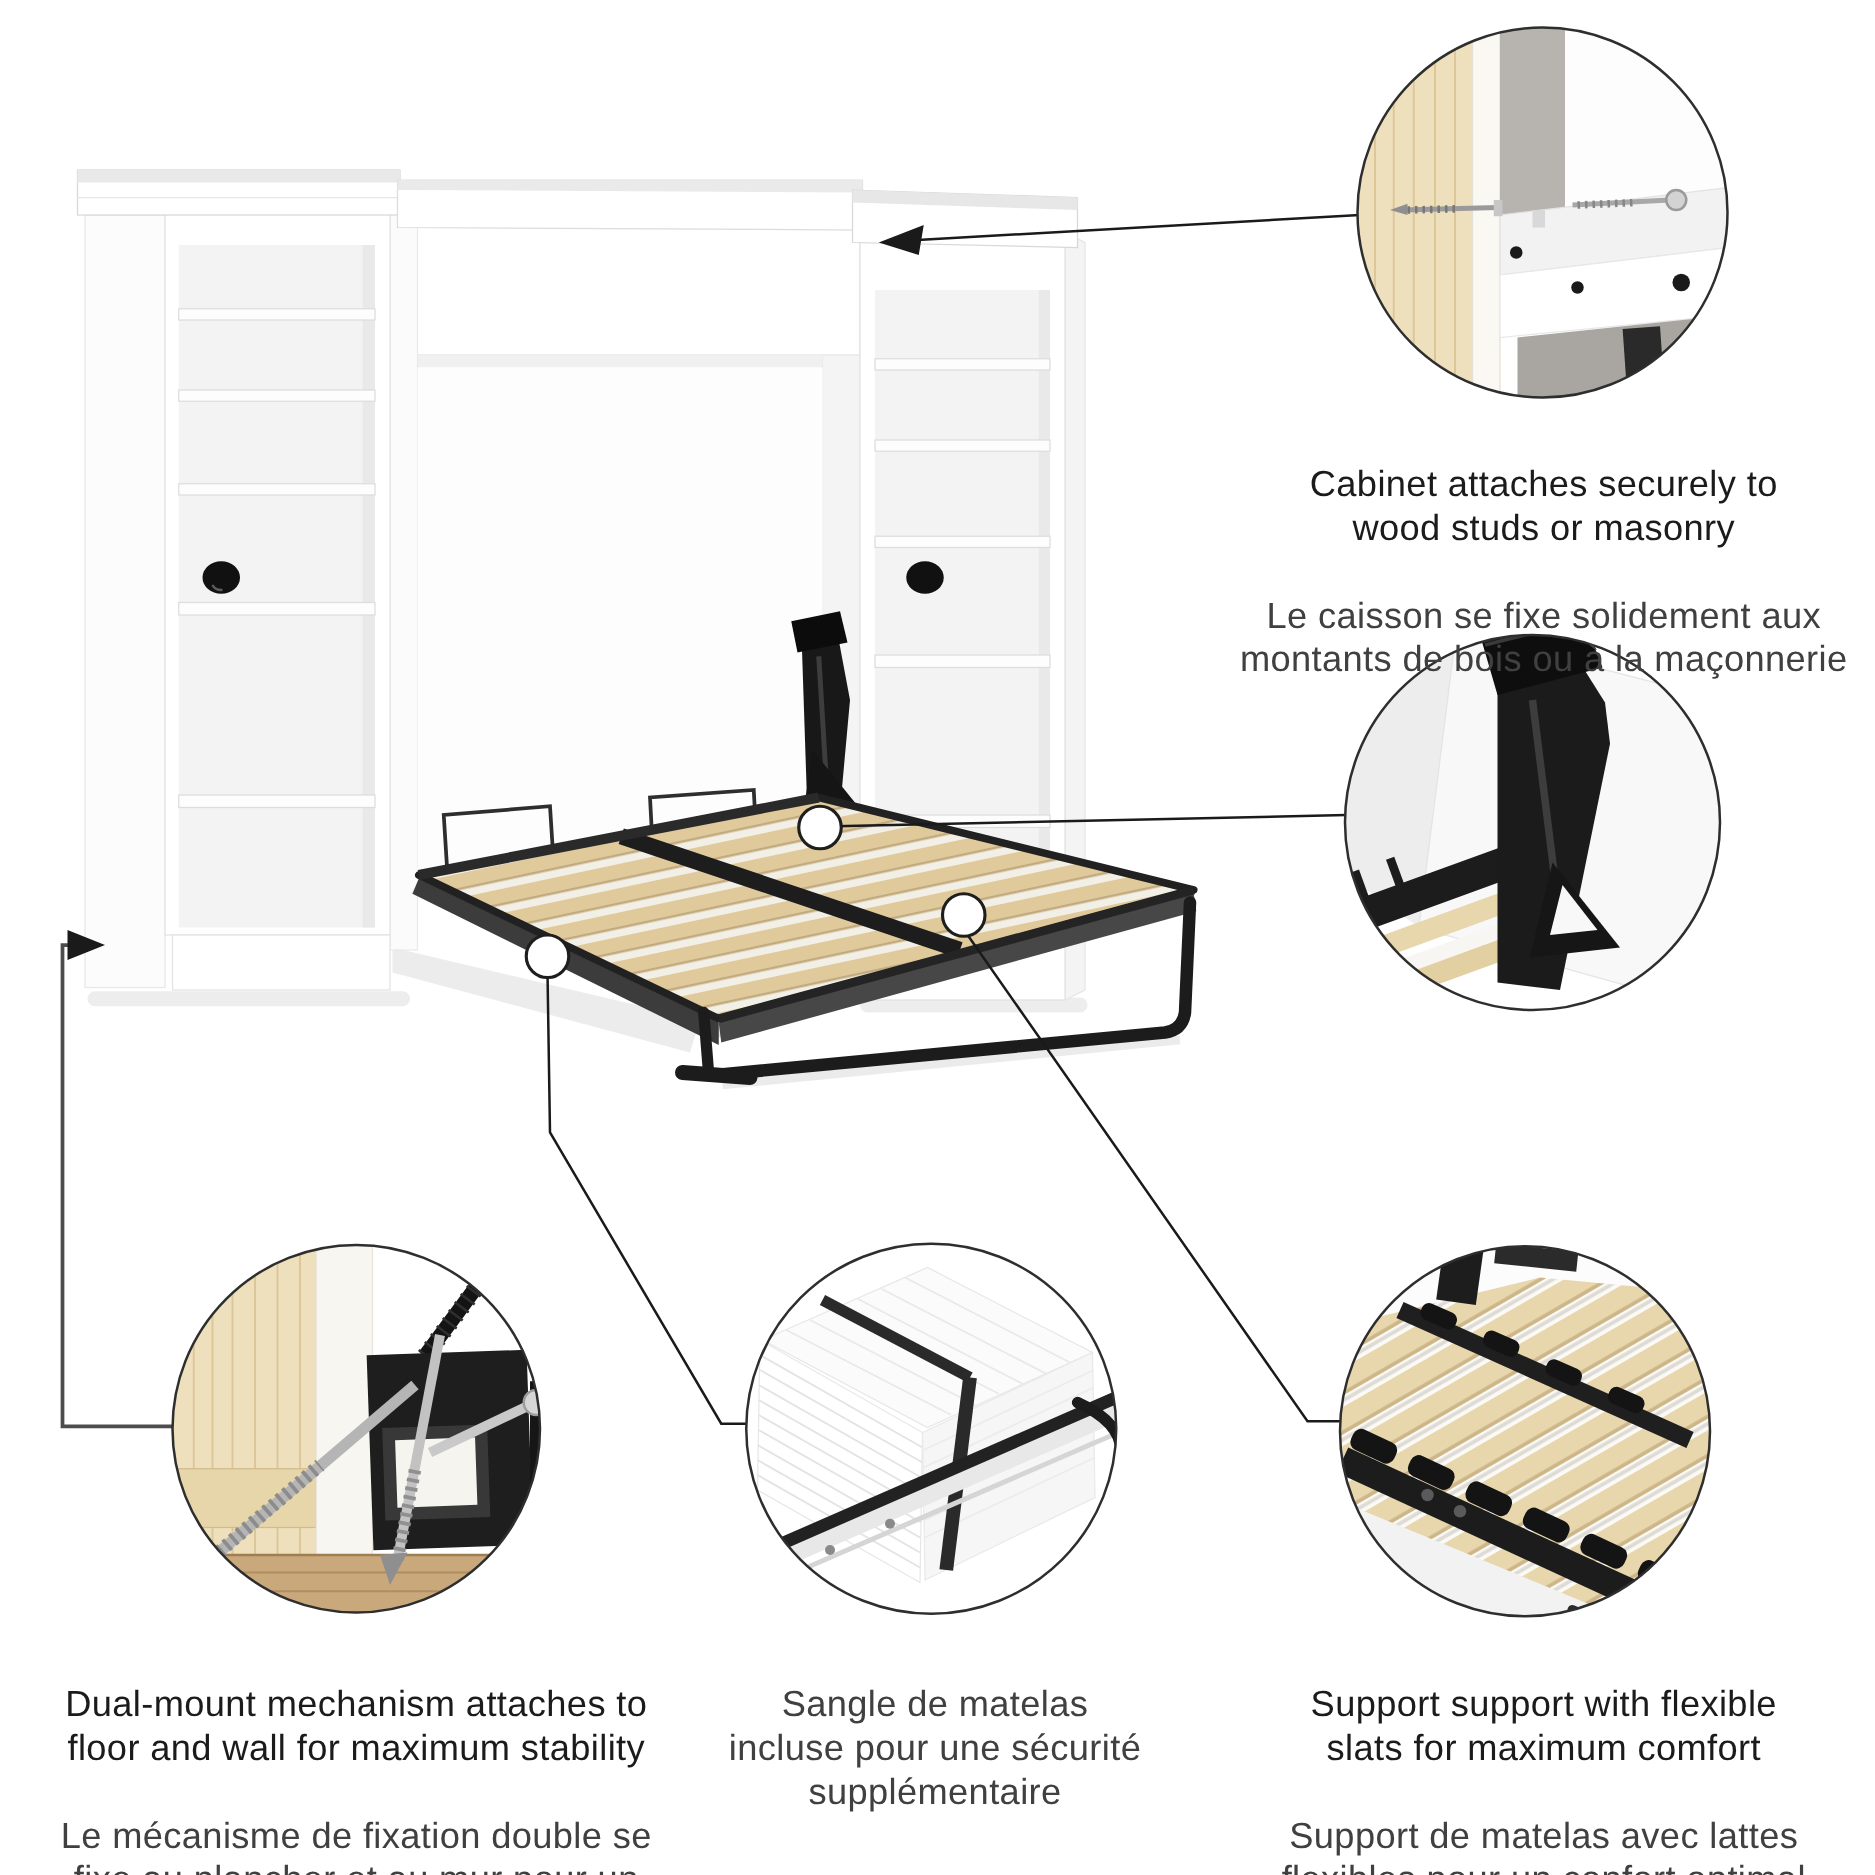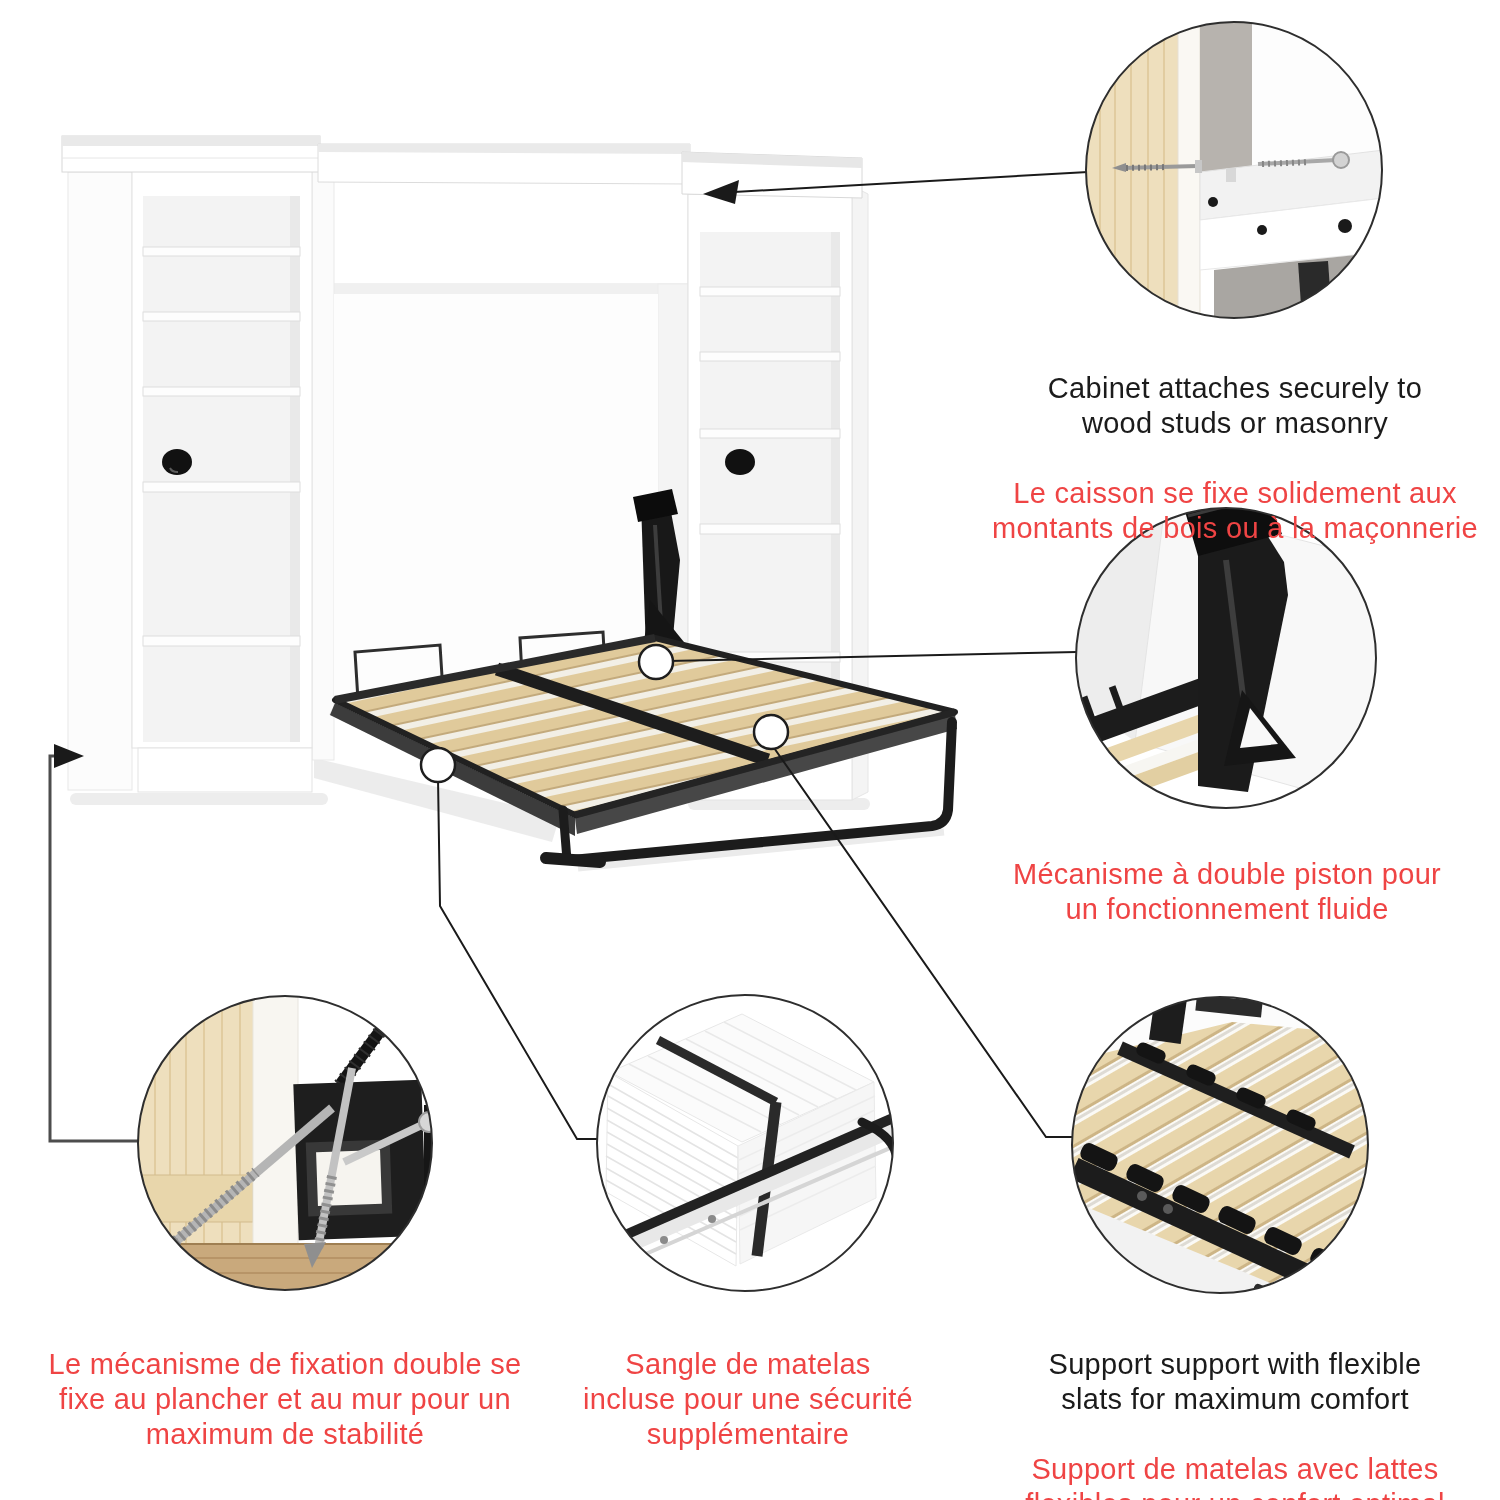--- a/index.html
+++ b/index.html
@@ -2,21 +2,21 @@
 <html><head>
 <meta charset="utf-8">
 <style>
   html,body{margin:0;padding:0;background:#ffffff;}
   .canvas{position:relative;width:1500px;height:1500px;background:#ffffff;overflow:hidden;
           font-family:"Liberation Sans","DejaVu Sans",sans-serif;}
   .canvas svg{position:absolute;left:0;top:0;}
   .cap{position:absolute;text-align:center;font-size:29px;line-height:35px;letter-spacing:.3px;
        white-space:pre-line;}
   .cap .en{color:#1b1b1b;font-weight:500;}
-  .cap .fr{color:#ef4444;font-weight:400;}
+  .cap .fr{color:#404040;font-weight:400;}
   #cap-cabinet{left:970px;top:336px;width:530px;}
   #cap-piston{left:962px;top:822px;width:530px;}
   #cap-dualmount{left:20px;top:1312px;width:530px;}
   #cap-strap{left:483px;top:1312px;width:530px;}
   #cap-slats{left:970px;top:1312px;width:530px;}
 </style>
 </head>
 <body>
 
 <div class="canvas">
@@ -366,25 +366,25 @@
 </svg>
 
   <div class="cap" id="cap-cabinet">
     <div class="en">Cabinet attaches securely to
 wood studs or masonry</div>
     <div class="fr">Le caisson se fixe solidement aux
 montants de bois ou à la maçonnerie</div>
   </div>
 
   <div class="cap" id="cap-piston">
-    <div class="fr">Mécanisme à double piston pour
-un fonctionnement fluide</div>
   </div>
 
   <div class="cap" id="cap-dualmount">
+    <div class="en">Dual-mount mechanism attaches to
+floor and wall for maximum stability</div>
     <div class="fr">Le mécanisme de fixation double se
 fixe au plancher et au mur pour un
 maximum de stabilité</div>
   </div>
 
   <div class="cap" id="cap-strap">
     <div class="fr">Sangle de matelas
 incluse pour une sécurité
 supplémentaire</div>
   </div>

